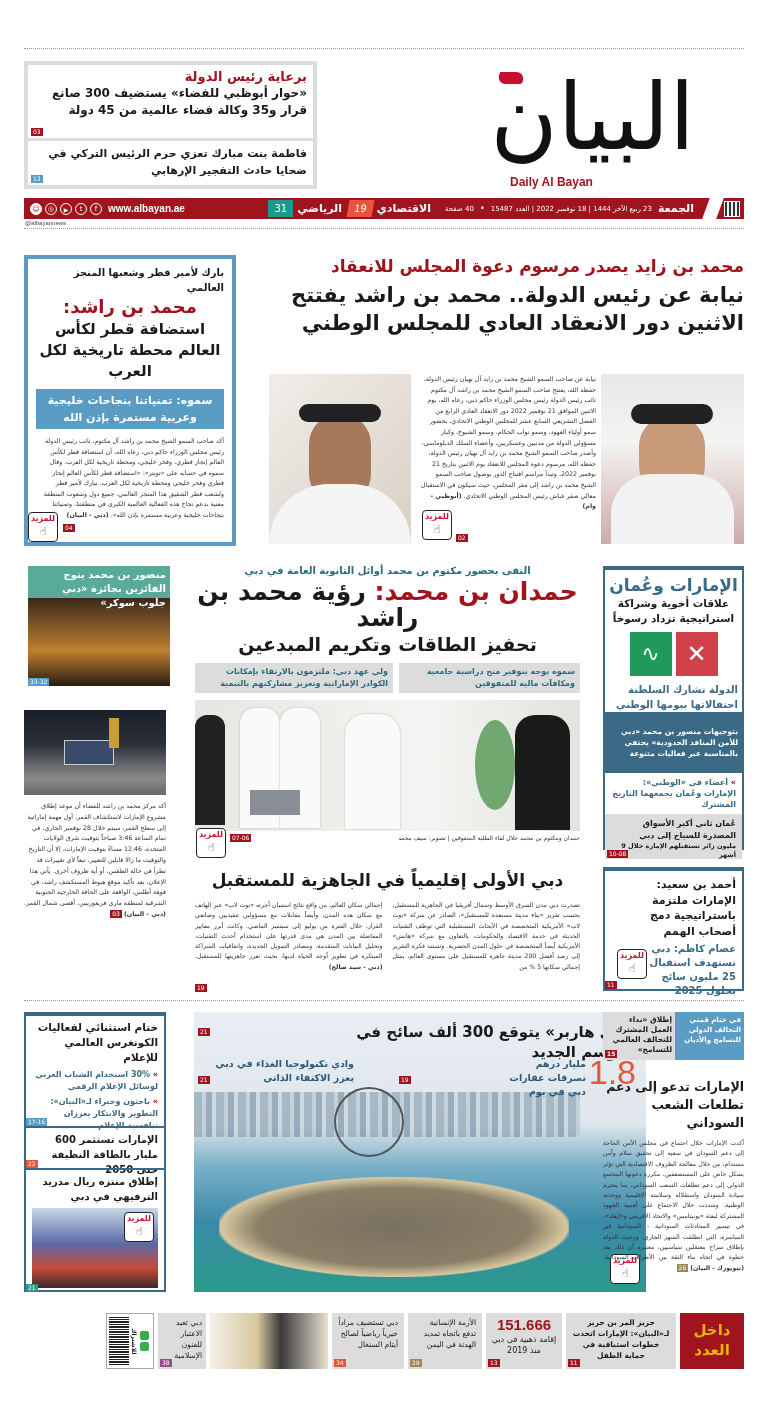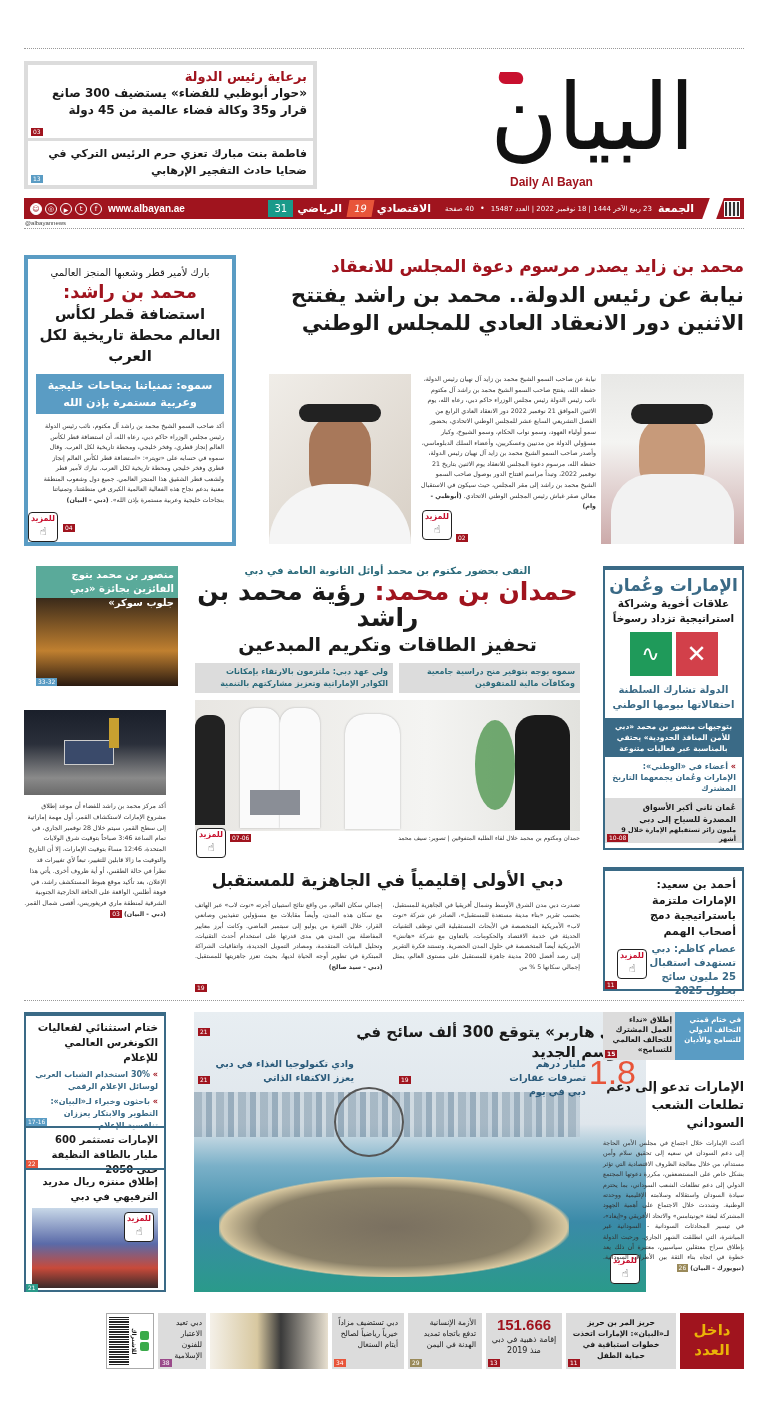--- a/index.html
+++ b/index.html
@@ -58,21 +58,21 @@
   <span style="border:1px solid #fff;border-radius:50%;width:12px;height:12px;font-size:7px;text-align:center;line-height:11px;margin-left:3px">f</span>
   <span style="border:1px solid #fff;border-radius:50%;width:12px;height:12px;font-size:7px;text-align:center;line-height:11px;margin-left:3px">t</span>
   <span style="border:1px solid #fff;border-radius:50%;width:12px;height:12px;font-size:6px;text-align:center;line-height:11px;margin-left:3px">▶</span>
   <span style="border:1px solid #fff;border-radius:50%;width:12px;height:12px;font-size:7px;text-align:center;line-height:11px;margin-left:3px">◎</span>
   <span style="border:1px solid #fff;border-radius:50%;width:12px;height:12px;font-size:7px;text-align:center;line-height:11px;margin-left:6px;background:#fff;color:#a0141e">☺</span>
 </div>
 <div class="abs" style="left:25px;top:220px;font-size:6px;color:#444;font-family:'Liberation Sans',sans-serif">@albayannews</div>
 <div class="abs dots" style="left:24px;top:228px;width:720px"></div>
 
 <div class="abs rtl" style="left:24px;top:255px;width:212px;height:291px;border:4px solid #5a9cc4;padding:6px 8px;background:#fff">
-  <div style="font-weight:normal;font-size:10px;text-align:center;line-height:15px">بارك لأمير قطر وشعبها المنجز العالمي</div>
+  <div style="font-weight:bold;font-size:10px;text-align:right;line-height:15px">بارك لأمير قطر وشعبها المنجز العالمي</div>
   <div class="red" style="font-weight:bold;font-size:18px;text-align:center;line-height:24px">محمد بن راشد:</div>
   <div style="font-weight:bold;font-size:15px;text-align:center;line-height:21px">استضافة قطر لكأس العالم محطة تاريخية لكل العرب</div>
   <div style="background:#5a9cc4;color:#fff;font-weight:bold;font-size:11px;text-align:center;line-height:17px;padding:3px 2px;margin:7px 0">سموه: تمنياتنا بنجاحات خليجية وعربية مستمرة بإذن الله</div>
   <div class="body-text" style="font-size:6.3px;line-height:10.5px"><span>أكد صاحب السمو الشيخ محمد بن راشد آل مكتوم، نائب رئيس الدولة رئيس مجلس الوزراء حاكم دبي، رعاه الله، أن استضافة قطر لكأس العالم إنجاز قطري، وفخر خليجي، ومحطة تاريخية لكل العرب. وقال سموه في حسابه على «تويتر»: «استضافة قطر لكأس العالم إنجاز قطري وفخر خليجي ومحطة تاريخية لكل العرب. نبارك لأمير قطر ولشعب قطر الشقيق هذا المنجز العالمي. جميع دول وشعوب المنطقة معنية بدعم نجاح هذه الفعالية العالمية الكبرى في منطقتنا، وتمنياتنا بنجاحات خليجية وعربية مستمرة بإذن الله».</span> <b>(دبي - البيان)</b></div>
   <span class="tag abs" style="left:35px;bottom:10px">04</span>
   <div class="more" style="left:0;bottom:0">
       <span class="lbl">للمزيد</span>
       <span class="hand">☝</span>
     </div>
 </div>
@@ -91,21 +91,21 @@
 <div class="more" style="left:422px;top:510px">
     <span class="lbl">للمزيد</span>
     <span class="hand">☝</span>
   </div>
 <div class="abs" style="left:269px;top:374px;width:142px;height:170px;background:linear-gradient(135deg,#f0ede8,#d8d0c6)">
   <div style="position:absolute;left:40px;top:40px;width:62px;height:90px;border-radius:30px;background:#a8785a"></div>
   <div style="position:absolute;left:30px;top:30px;width:82px;height:18px;border-radius:9px;background:#222"></div>
   <div style="position:absolute;left:0;top:110px;width:142px;height:60px;background:#f5f5f5;border-radius:60px 60px 0 0"></div>
 </div>
 
-<div class="abs" style="left:36px;top:566px;width:142px;height:120px;background:#2a1a10">
+<div class="abs" style="left:28px;top:566px;width:142px;height:120px;background:#2a1a10">
   <div class="rtl" style="background:#5aaa9a;color:#fff;font-weight:bold;font-size:10px;line-height:14px;padding:2px 4px;height:32px">منصور بن محمد يتوج الفائزين بجائزة «دبي جلوب سوكر»</div>
   <div style="height:88px;background:linear-gradient(180deg,#3a2a1a,#c08030 60%,#2a1a10)"></div>
   <span class="tag blue-bg abs" style="left:0;bottom:0">33-32</span>
 </div>
 
 <div class="abs rtl" style="left:24px;top:700px;width:142px">
   <div style="height:85px;margin-top:10px;background:linear-gradient(180deg,#1a1f2a 0%,#2a2f3a 40%,#8a8a8a 80%,#6a6a6a);position:relative">
     <div style="position:absolute;left:40px;top:30px;width:50px;height:25px;background:#3a4a6a;border:1px solid #ccc"></div>
     <div style="position:absolute;left:85px;top:8px;width:10px;height:30px;background:#c8a030"></div>
   </div>
@@ -137,22 +137,22 @@
     <span class="hand">☝</span>
   </div>
 
 <div class="abs rtl" style="left:603px;top:566px;width:141px;height:284px;border:2px solid #3a6a86;border-top:4px solid #3a6a86;background:#fff">
   <div class="blue" style="font-weight:bold;font-size:17px;text-align:center;line-height:22px;margin-top:4px">الإمارات وعُمان</div>
   <div style="font-weight:bold;font-size:10.5px;text-align:center;line-height:15px;padding:0 6px">علاقات أخوية وشراكة استراتيجية تزداد رسوخاً</div>
   <div style="display:flex;justify-content:center;gap:4px;margin:6px 0">
     <div style="width:42px;height:44px;background:#d2404a;color:#fff;font-size:24px;text-align:center;line-height:44px">✕</div>
     <div style="width:42px;height:44px;background:#1f9a5a;color:#fff;font-size:22px;text-align:center;line-height:44px">∿</div>
   </div>
-  <div class="blue" style="font-weight:bold;font-size:10px;text-align:center;line-height:15px;padding:0 4px">الدولة تشارك السلطنة احتفالاتها بيومها الوطني</div>
-  <div style="background:#3a6a86;color:#fff;font-size:7.5px;font-weight:bold;text-align:center;line-height:11px;padding:3px 4px;margin-top:6px">بتوجيهات منصور بن محمد «دبي للأمن المنافذ الحدودية» يحتفي بالمناسبة عبر فعاليات متنوعة</div>
+  <div class="blue" style="font-weight:bold;font-size:10px;text-align:right;line-height:15px;padding:0 4px">الدولة تشارك السلطنة احتفالاتها بيومها الوطني</div>
+  <div style="background:#3a6a86;color:#fff;font-size:7.5px;font-weight:bold;text-align:right;line-height:11px;padding:14px 4px;margin-top:0">بتوجيهات منصور بن محمد «دبي للأمن المنافذ الحدودية» يحتفي بالمناسبة عبر فعاليات متنوعة</div>
   <div style="font-size:8px;line-height:11px;color:#3a6a86;font-weight:bold;padding:4px 6px 4px 6px"><span class="red">» </span><span>أعضاء في «الوطني»: الإمارات وعُمان يجمعهما التاريخ المشترك</span></div>
   <div style="background:#dcdcdc;padding:4px 6px;height:45px;position:relative">
     <div style="font-weight:bold;font-size:8px;line-height:12px">عُمان ثاني أكبر الأسواق المصدرة للسياح إلى دبي</div>
     <div style="font-weight:bold;font-size:6.5px;line-height:9px">مليون زائر تستقبلهم الإمارة خلال 9 أشهر</div>
     <span class="tag abs" style="left:2px;bottom:1px">10-08</span>
   </div>
 </div>
 
 <div class="abs rtl" style="left:195px;top:868px;width:385px">
   <div style="font-weight:bold;font-size:17px;text-align:center;line-height:24px">دبي الأولى إقليمياً في الجاهزية للمستقبل</div>

